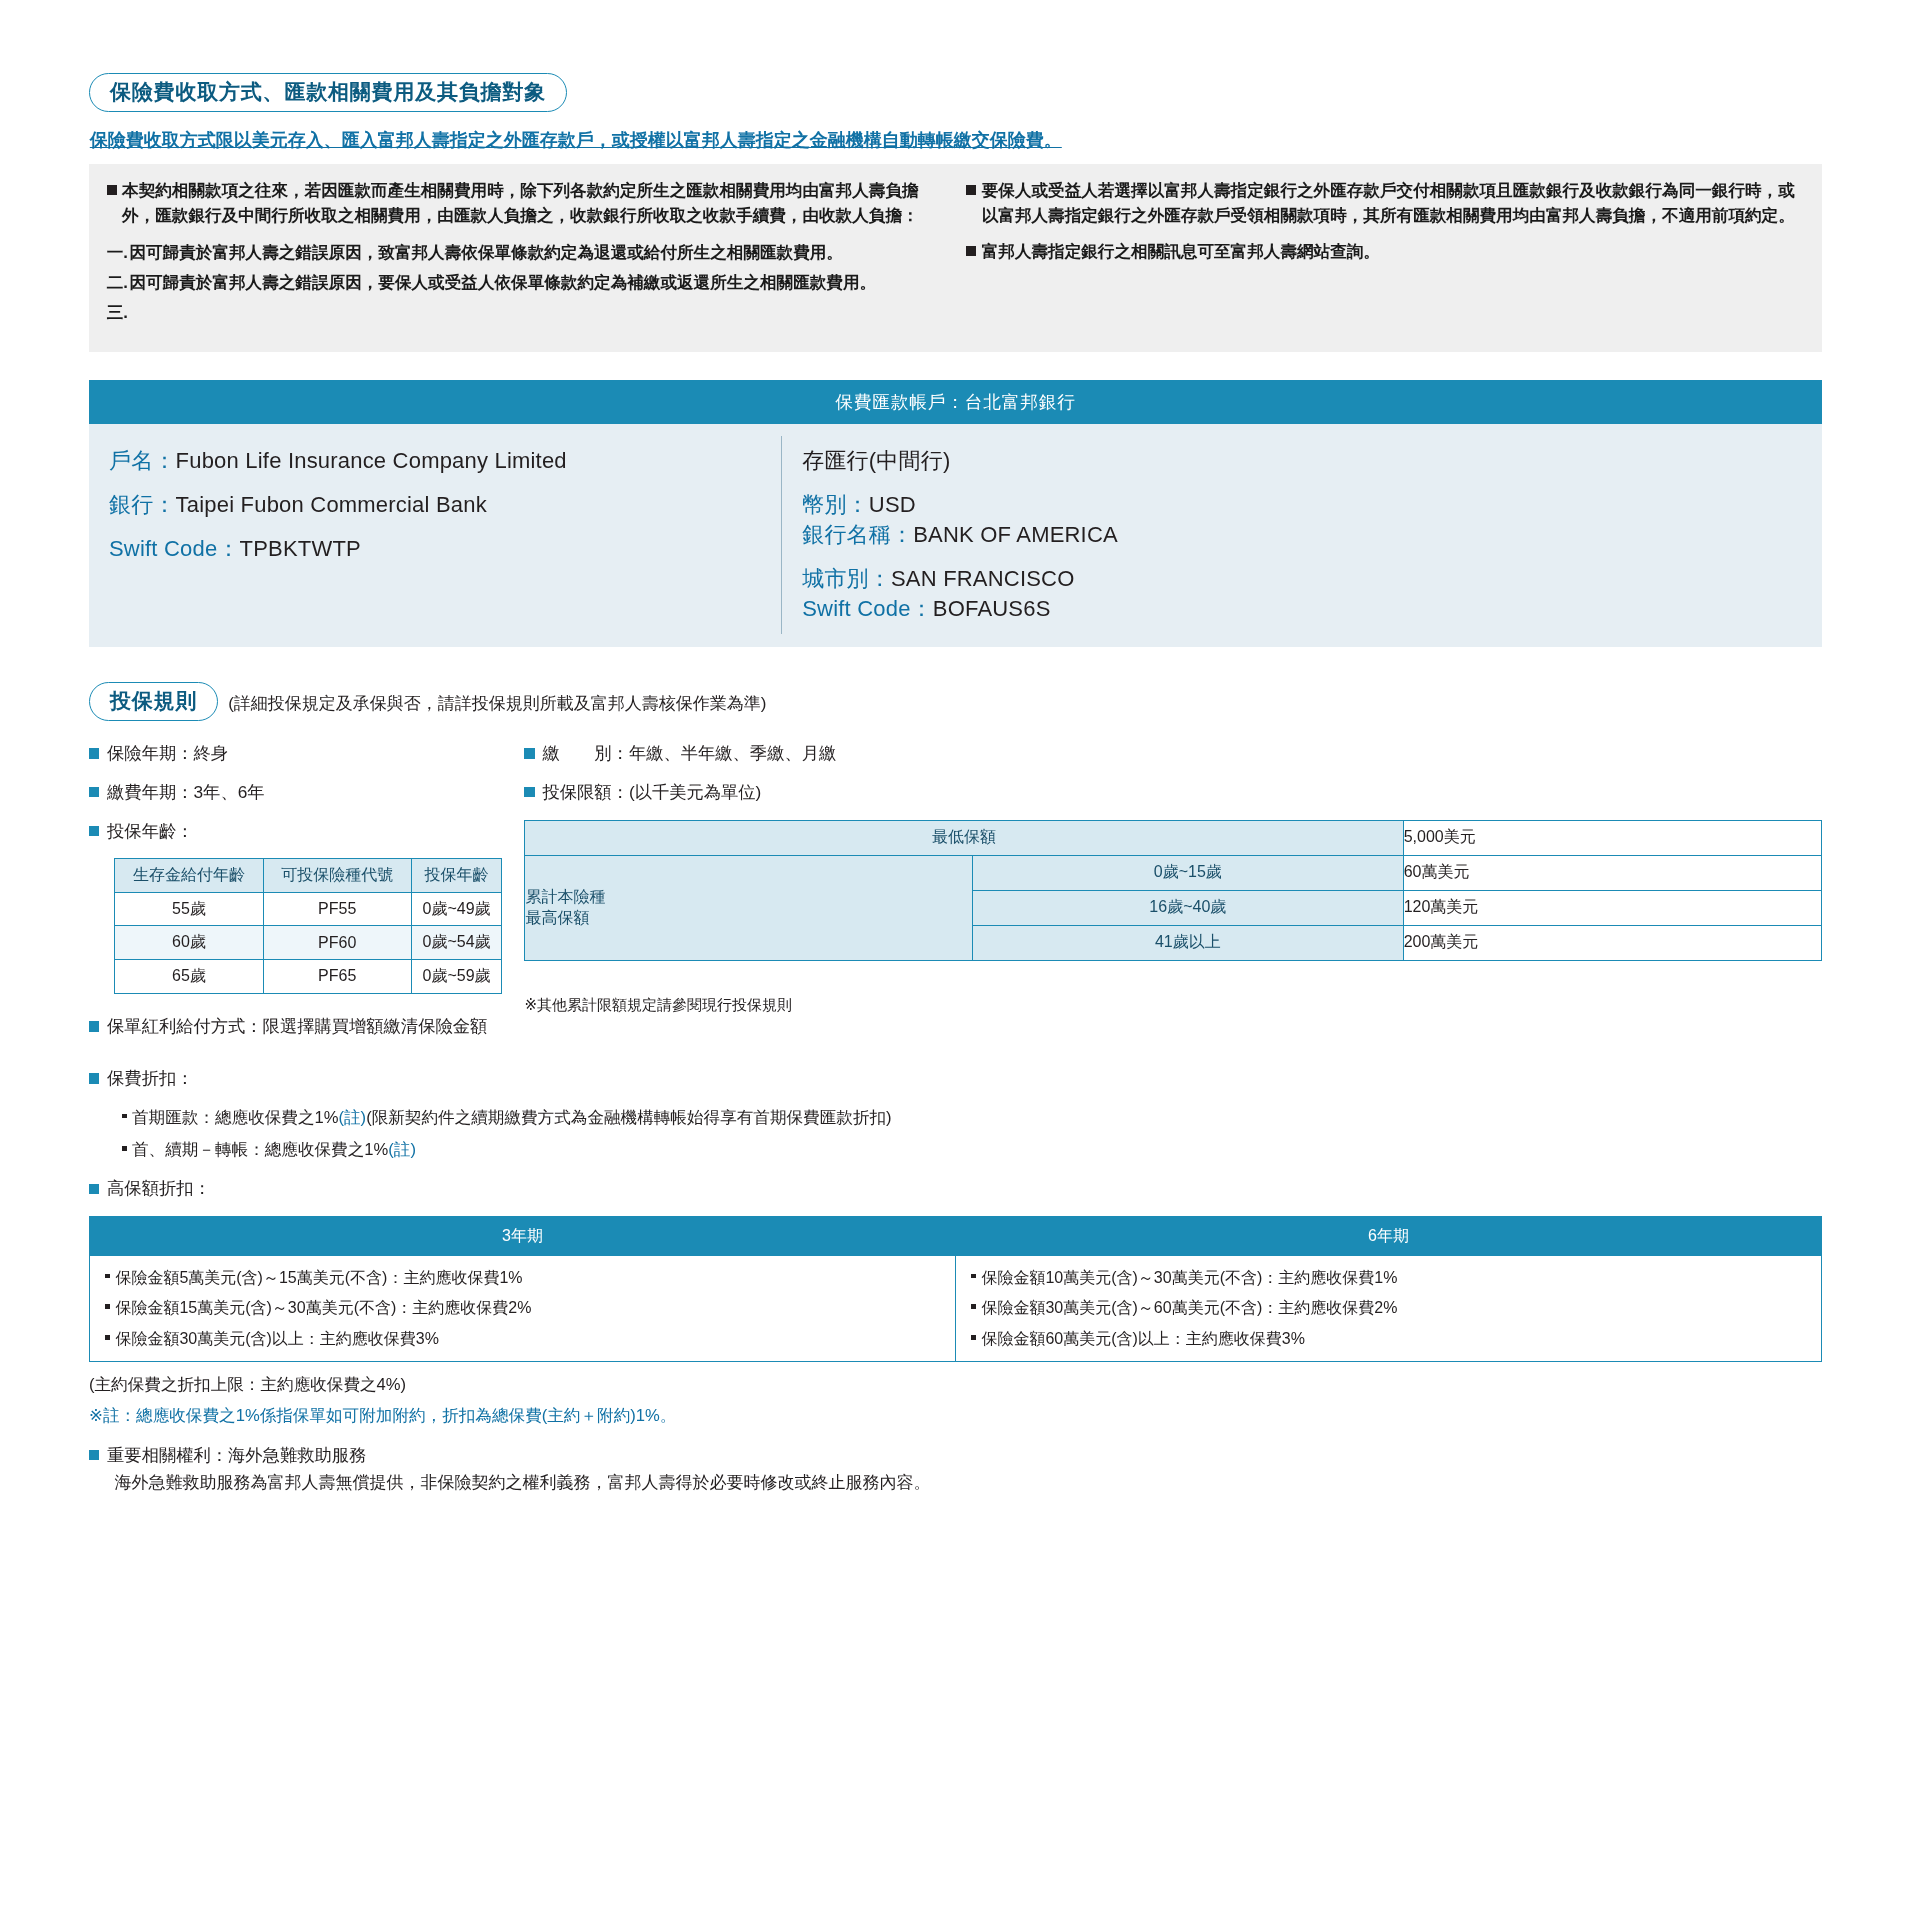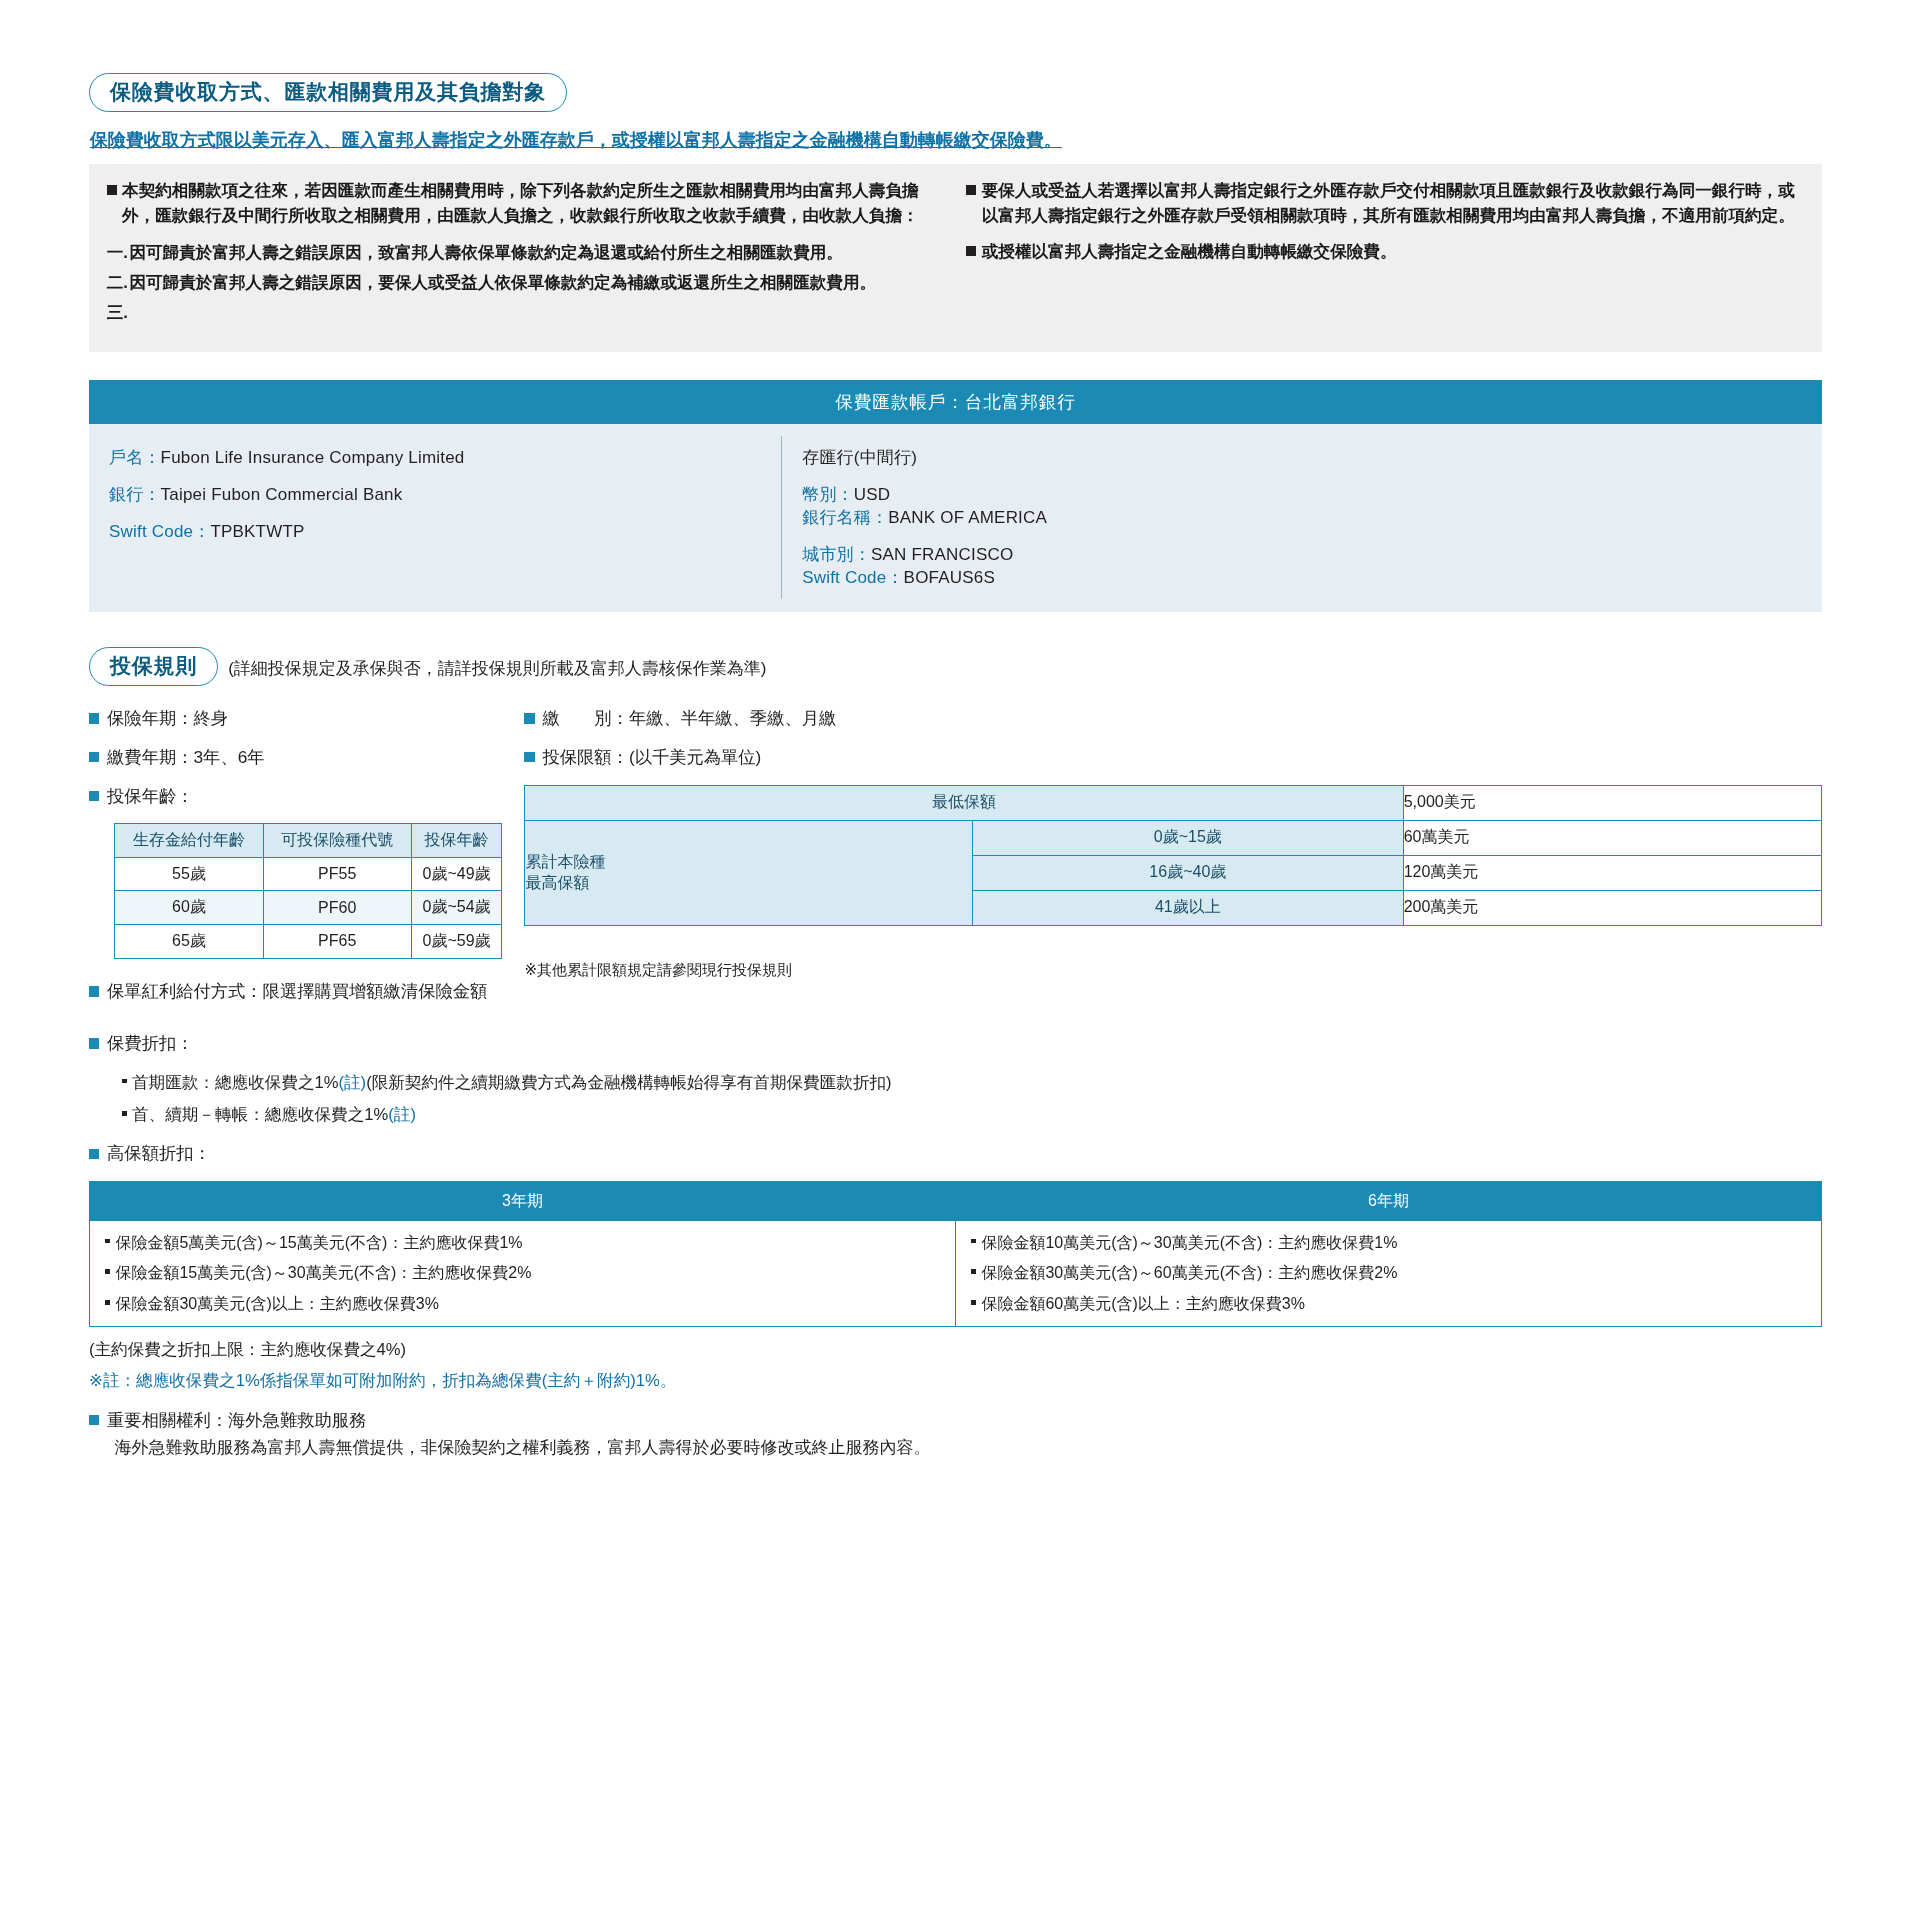--- a/index.html
+++ b/index.html
@@ -111,21 +111,21 @@
     box-sizing: border-box;
     padding: 3.1px 15.4px 3.1px 20px;
     border-right: 1.2px solid #9ab6c6;
   }
   .bank-right {
     flex: 1;
     box-sizing: border-box;
     padding: 3.1px 15.4px 3.1px 20px;
   }
   .bank-line {
-    font-size: 17px;
+    font-size: 22px;
     color: #231f20;
     padding: 7px 0;
     letter-spacing: 0.2px;
   }
   .bank-line .lbl { color: #1071a5; }
   .bank-right-row {
     display: flex;
     flex-direction: column;
   }
   .bank-right-row .cell { flex: 1; }
@@ -284,21 +284,21 @@
         </div>
       </div>
 
       <div class="grey-col bold">
         <div class="bullet-item">
           <span class="bsq"></span>
           <span class="bullet-text">要保人或受益人若選擇以富邦人壽指定銀行之外匯存款戶交付相關款項且匯款銀行及收款銀行為同一銀行時，或以富邦人壽指定銀行之外匯存款戶受領相關款項時，其所有匯款相關費用均由富邦人壽負擔，不適用前項約定。</span>
         </div>
         <div class="bullet-item">
           <span class="bsq"></span>
-          <span class="bullet-text">或授權以富邦人壽指定之金融機構自動轉帳繳交保險費。</span>
+          <span class="bullet-text">富邦人壽指定銀行之相關訊息可至富邦人壽網站查詢。</span>
         </div>
       </div>
     </div>
   </div>
 
   <div class="bank-wrap">
     <div class="bank-head">保費匯款帳戶：台北富邦銀行</div>
     <div class="bank-body">
       <div class="bank-left">
         <div class="bank-line">

